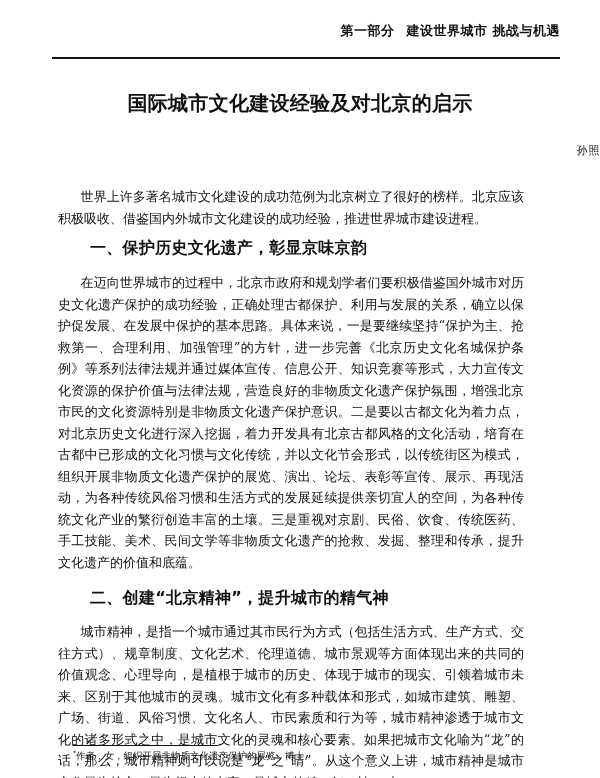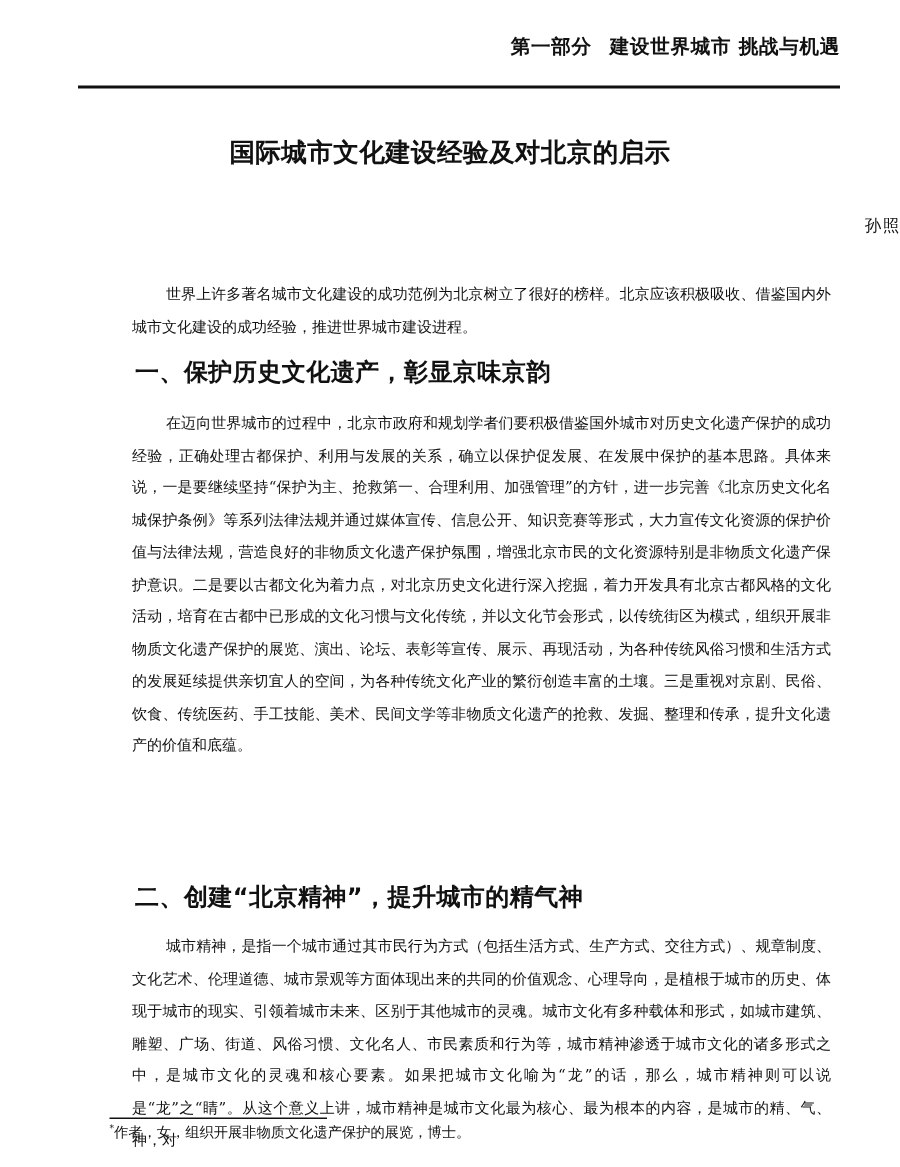--- a/index.html
+++ b/index.html
@@ -4,26 +4,26 @@
 <style>
   html, body { margin: 0; padding: 0; background: #ffffff; }
   body { width: 600px; height: 778px; position: relative; overflow: hidden;
          font-family: "DejaVu Serif", "Liberation Serif", serif; color: #111; }
   .running-header { position: absolute; left: 52px; width: 508px; top: 22px;
          text-align: right; font-family: "DejaVu Sans", sans-serif; font-weight: bold;
          font-size: 13px; letter-spacing: 0.5px; padding-bottom: 17px;
          border-bottom: 2px solid #111; }
   .running-header .sep { display: inline-block; width: 12px; }
   .title { position: absolute; left: 0; width: 600px; top: 90px; text-align: center;
-         font-family: "DejaVu Serif", serif; font-weight: bold; font-size: 17px;
+         font-family: "DejaVu Serif", serif; font-weight: bold; font-size: 20px;
          letter-spacing: 0.3px; }
   .author { position: absolute; left: 0; width: 600px; top: 143px; text-align: right;
          font-size: 11px; letter-spacing: 1px; margin-left: 17px; }
   .author sup { font-size: 7px; }
-  .body-text { position: absolute; left: 88px; width: 466px; font-size: 10px;
+  .body-text { position: absolute; left: 58px; width: 466px; font-size: 13px;
          line-height: 21.5px; text-align: justify; text-justify: inter-character; }
   .body-text p { margin: 0; text-indent: 22.6px; }
   .section-heading { position: absolute; left: 90px; font-family: "DejaVu Sans", sans-serif;
          font-weight: bold; font-size: 16px; letter-spacing: 0.3px; }
   .footnote-rule { position: absolute; left: 73px; top: 745px; width: 145px; height: 0;
          border-top: 1px solid #111; }
   .footnote { position: absolute; left: 73px; top: 749px; font-size: 9.5px; }
   .footnote sup { font-size: 6px; }
 </style>
 </head>

